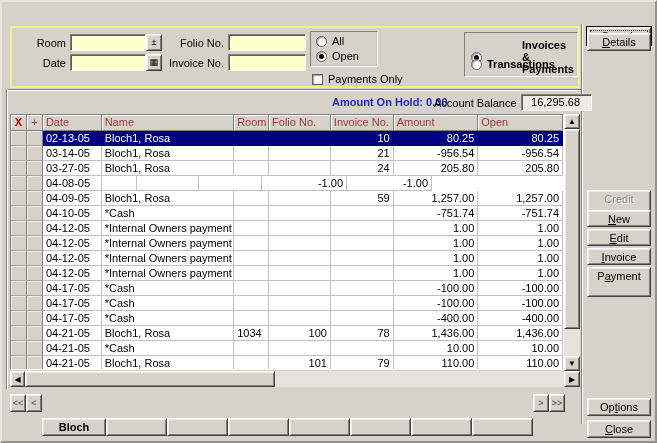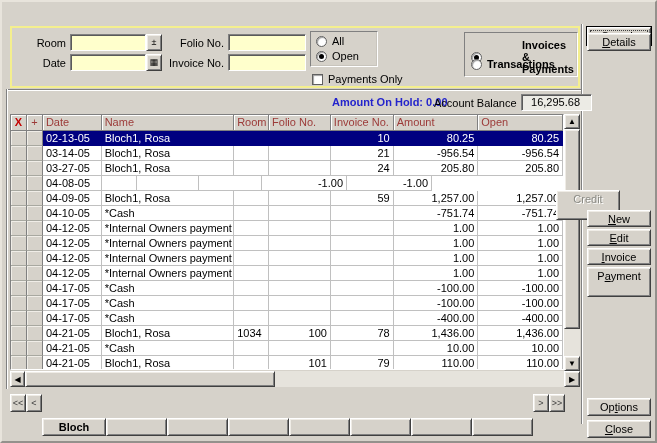--- a/index.html
+++ b/index.html
@@ -372,21 +372,21 @@
         <span class="tab empty raised"></span>
         <span class="tab empty raised"></span>
         <span class="tab empty raised"></span>
         <span class="tab empty raised"></span>
         <span class="tab empty raised"></span>
       </span>
     <span class="tab-nav raised">&gt;</span>
     <span class="tab-nav raised">&gt;&gt;</span>
   </div>
 
-  <div class="btn raised disabled" style="left:554px;top:188px;height:30px;">Credit</div>
+  <div class="btn raised disabled" style="left:585px;top:188px;height:30px;">Credit</div>
   <div class="btn raised" style="left:585px;top:208px;height:17px;"><u>N</u>ew</div>
   <div class="btn raised" style="left:585px;top:227px;height:17px;"><u>E</u>dit</div>
   <div class="btn raised" style="left:585px;top:246px;height:17px;"><u>I</u>nvoice</div>
   <div class="btn raised" style="left:585px;top:265px;height:30px;">P<u>a</u>yment</div>
   <div class="btn raised" style="left:585px;top:396px;">Op<u>t</u>ions</div>
   <div class="btn raised" style="left:585px;top:418px;"><u>C</u>lose</div>
 
 </div>
 
 </body></html>

